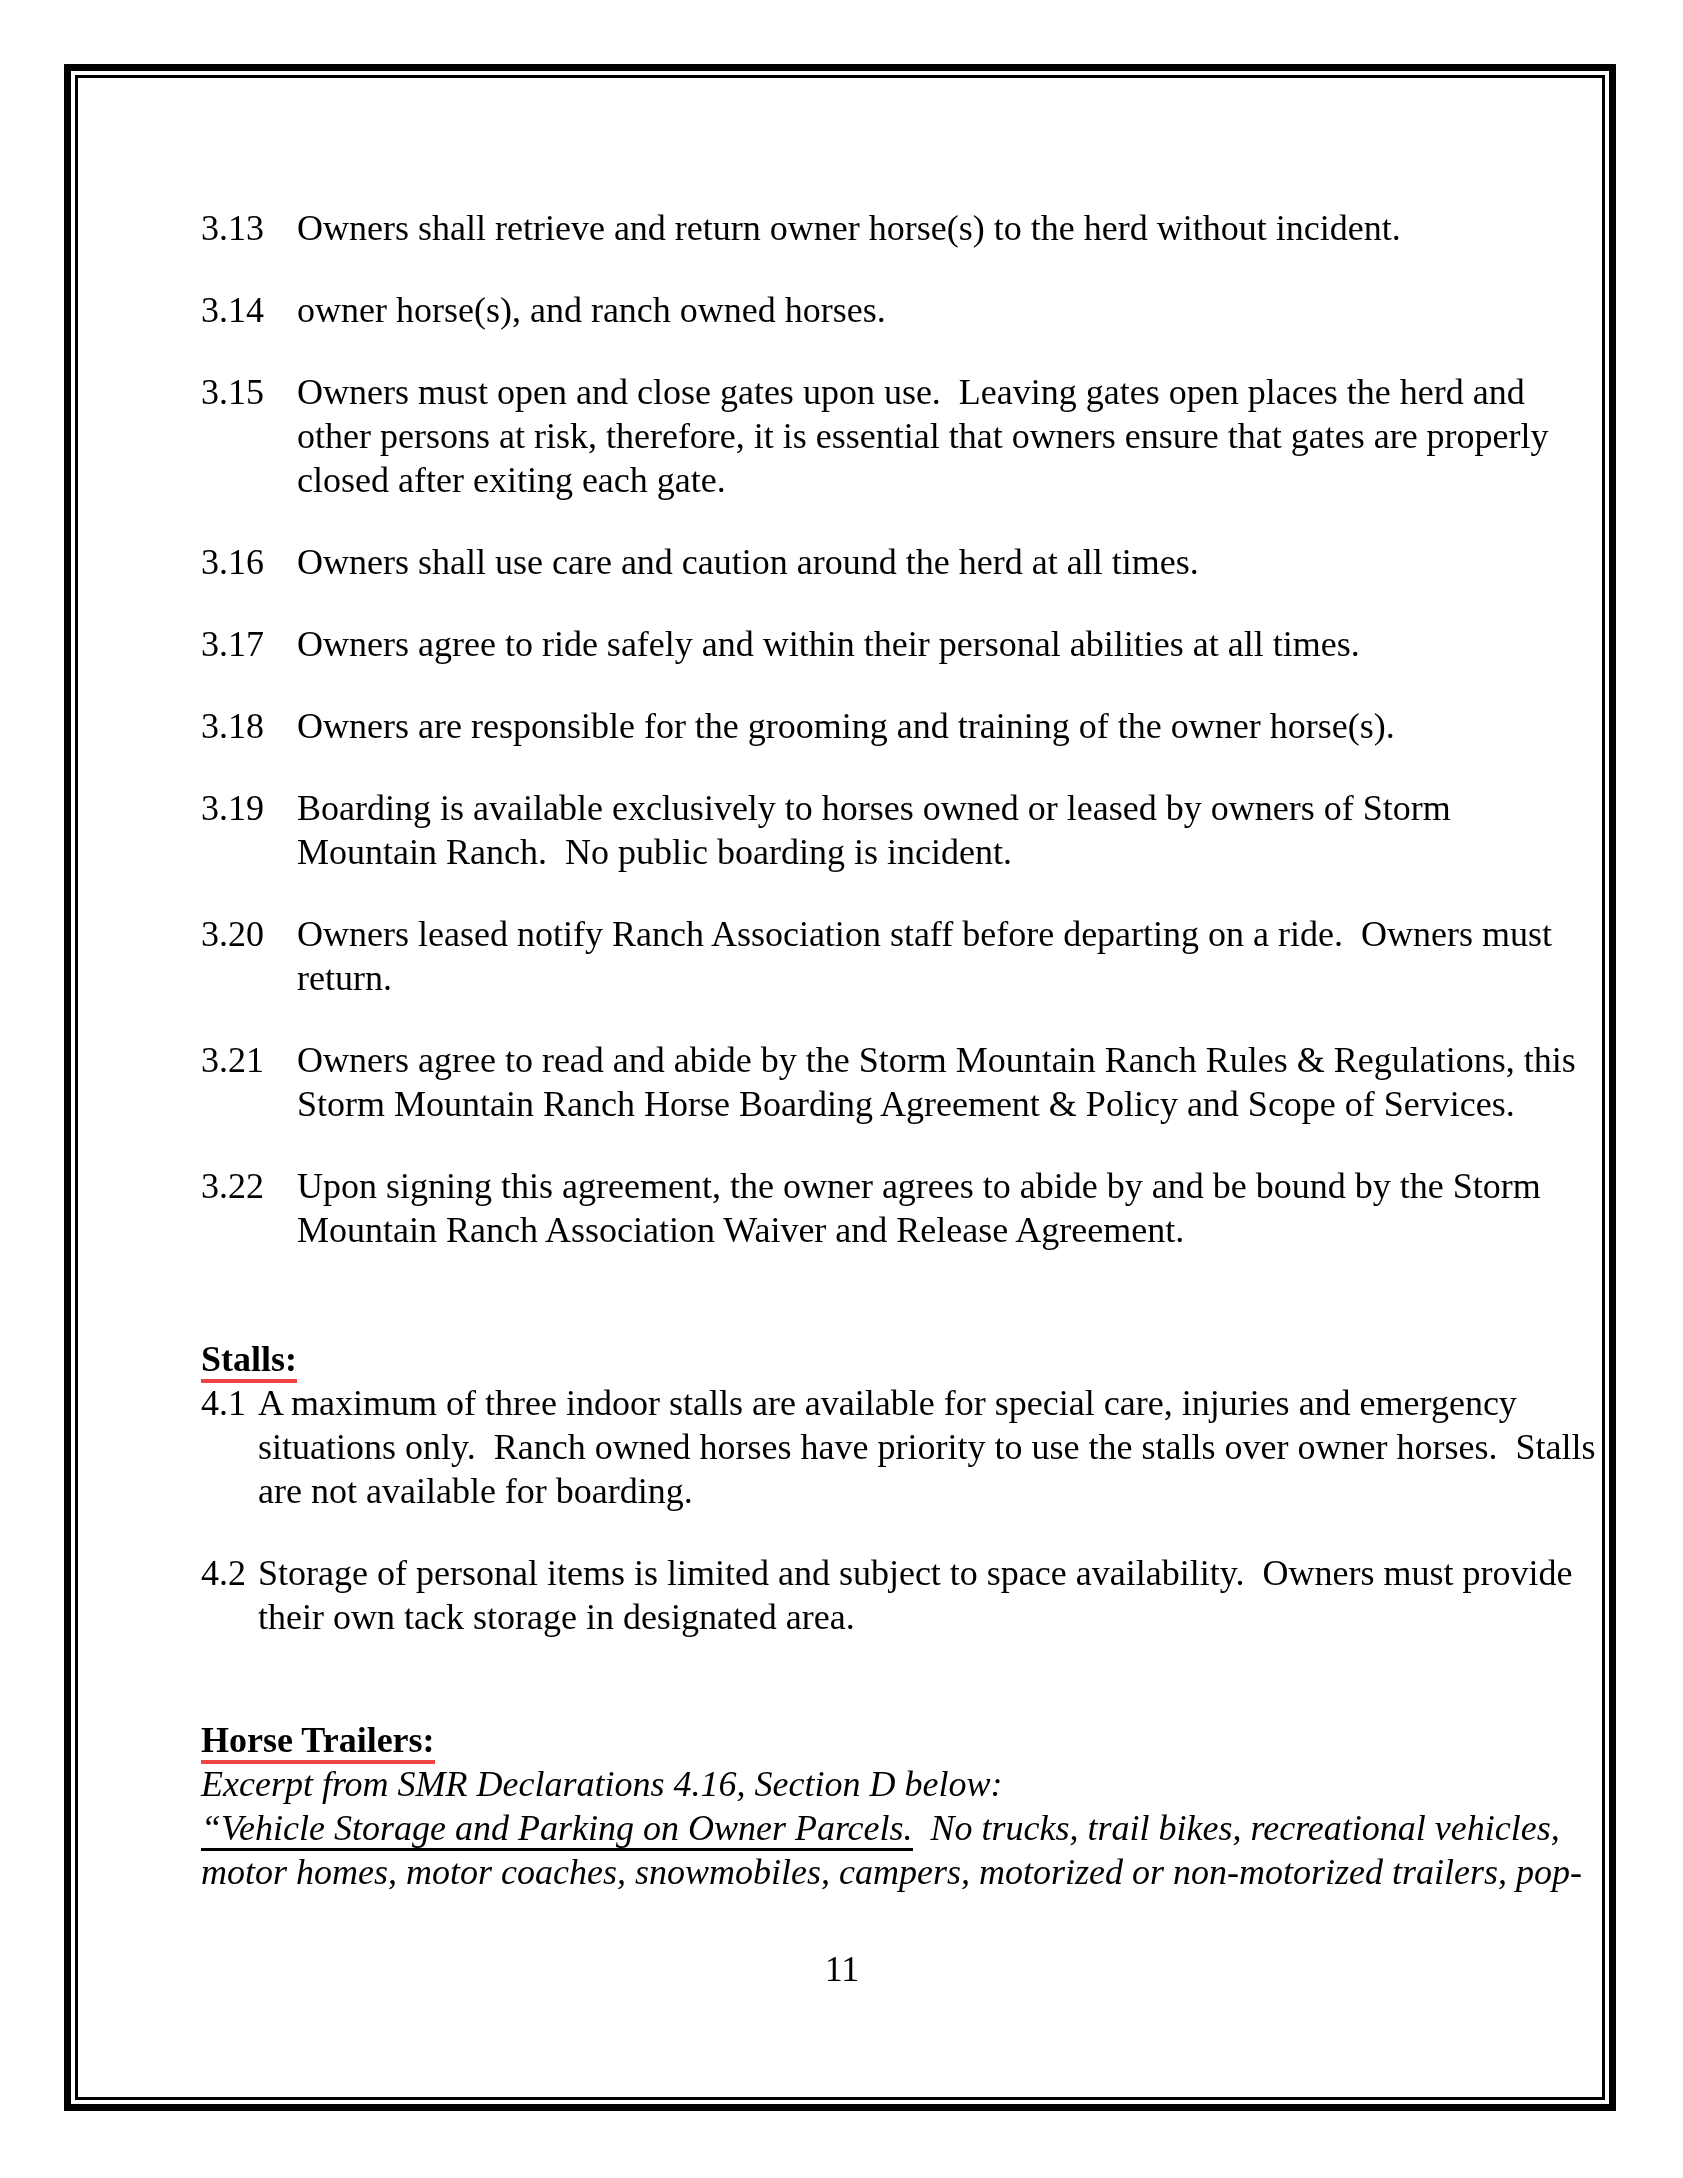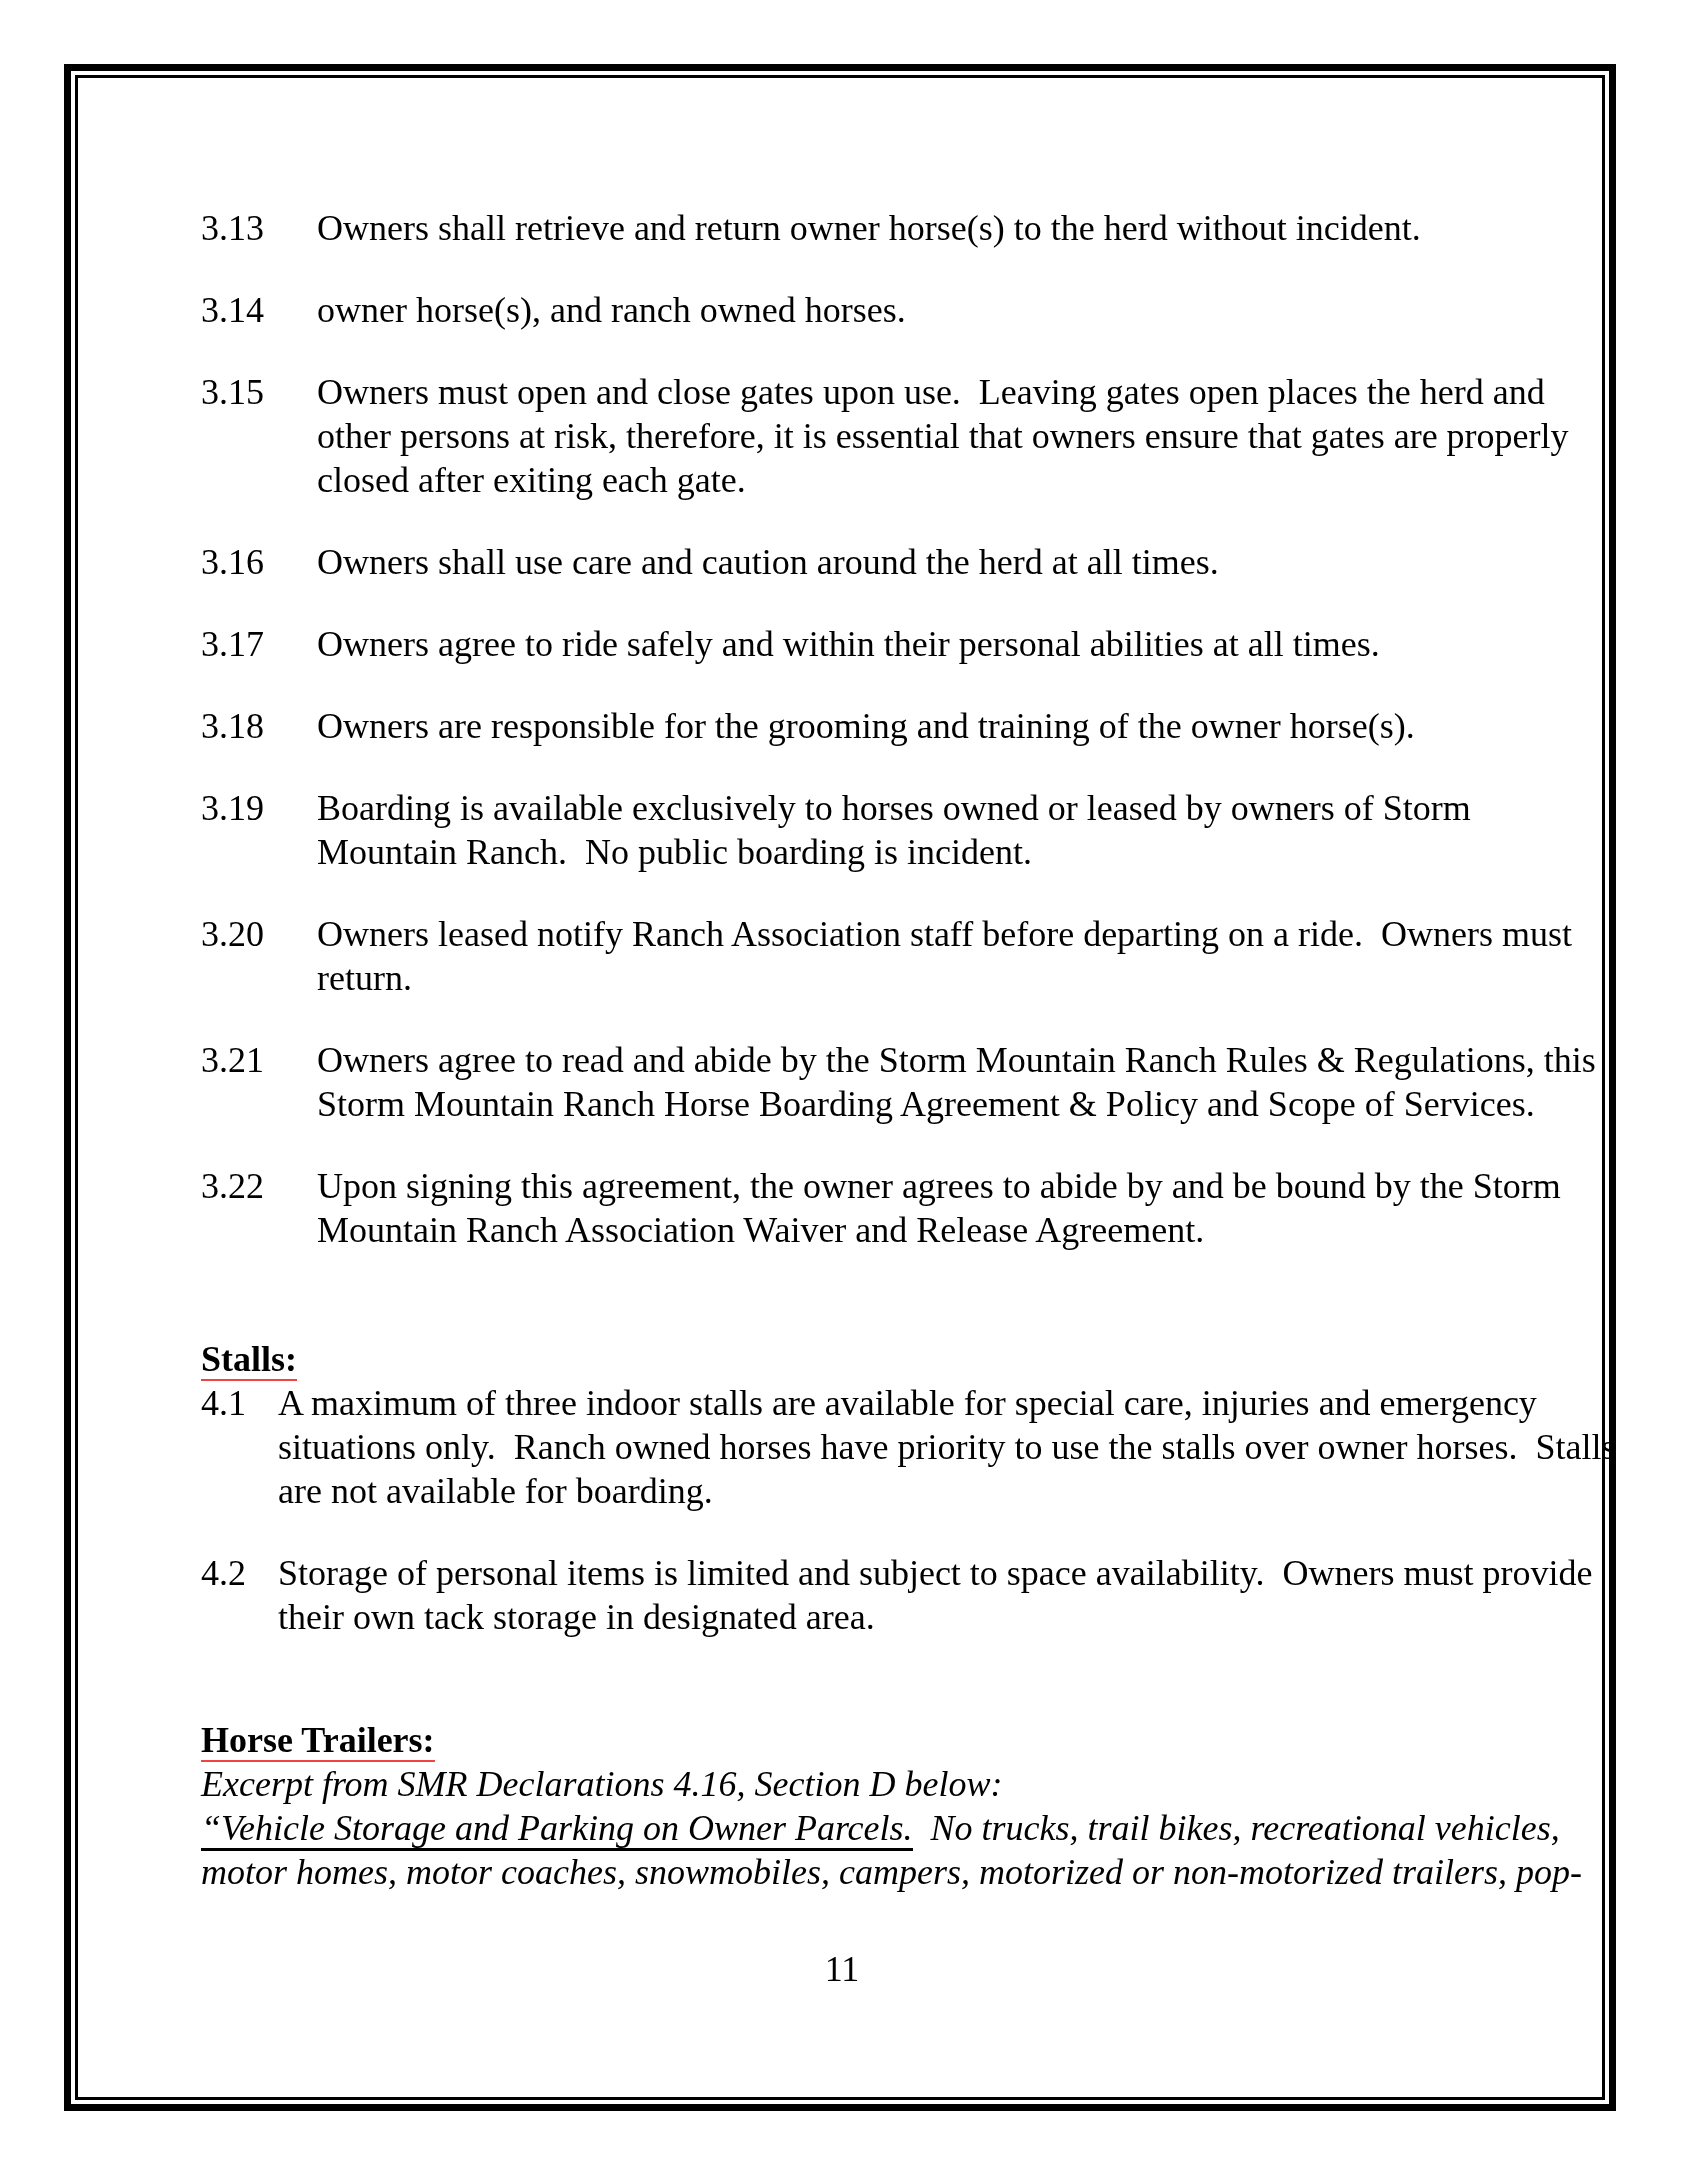--- a/index.html
+++ b/index.html
@@ -14,28 +14,28 @@
   }
   .frame-inner{
     width:100%;height:100%;border:3px solid #000;box-sizing:border-box;
     position:relative;overflow:visible;
   }
   .content{
     position:absolute;left:0;top:0;right:0;
     padding:128px 119px 0 123px;
     font-size:36px;line-height:44px;
   }
-  .para{display:flex;margin:0 0 38px 0;gap:20px;}
+  .para{display:flex;margin:0 0 38px 0;}
   .para .num{flex:none;white-space:pre;}
   .item3 .num{width:96px;}
   .item4 .num{width:57px;}
   .ptext{flex:1 1 auto;min-width:0;}
   .line{display:block;white-space:pre;}
   .section-heading{font-weight:bold;margin:0;}
-  .hd-underline{border-bottom:2px solid #ef4444;}
+  .hd-underline{border-bottom:4px solid #ef4444;}
   .stalls-heading{margin-top:85px;}
   .trailers-heading{margin-top:79px;}
   .italic{font-style:italic;}
   .quote-uline{border-bottom:3px solid #000;}
   .pagenum{margin-top:53px;text-align:center;white-space:pre;}
 </style>
 </head>
 <body>
 
 <div class="frame-outer">

